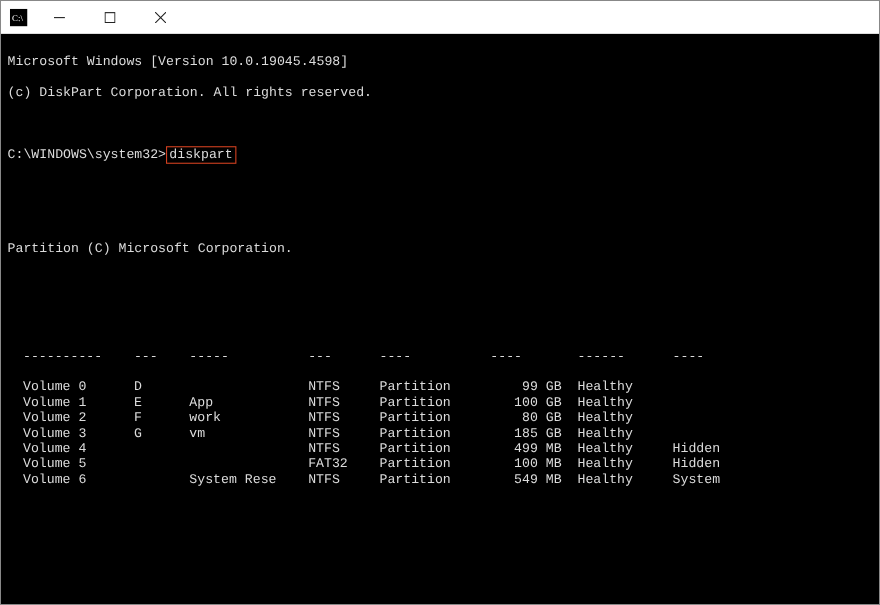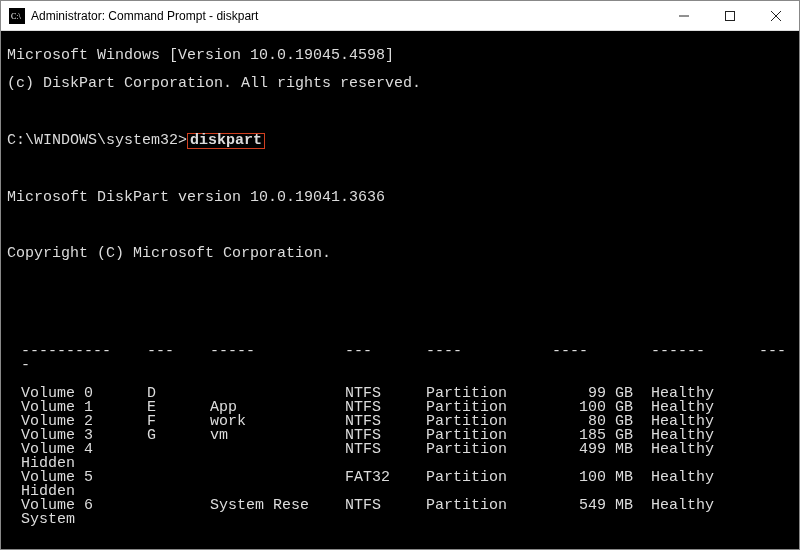--- a/index.html
+++ b/index.html
@@ -52,55 +52,53 @@
     align-items: center;
     justify-content: center;
     color: #222;
   }
   .terminal {
     flex: 1;
     background: #000;
     color: #dcdcdc;
     padding: 4px 6px;
     font-family: Consolas, 'Courier New', monospace;
-    font-size: 15px;
+    font-size: 12px;
     line-height: 14px;
     overflow-y: auto;
     overflow-x: hidden;
     white-space: pre-wrap;
   }
   .terminal::-webkit-scrollbar {
     width: 16px;
     background: #2b2b2b;
   }
   .terminal::-webkit-scrollbar-thumb {
     background: #555;
     border: 3px solid #2b2b2b;
   }
   .hl {
     border: 1px solid #d04020;
     padding: 0 2px;
     display: inline-block;
-    font-weight: bold;
   }
   .sep { color: #dcdcdc; }
   .tbl { margin-left: 14px; }
 </style>
 </head>
 <body>
 
 <div class="window">
   <div class="titlebar">
     <div class="icon">
       <svg width="16" height="16" viewBox="0 0 16 16">
         <rect x="0" y="0" width="16" height="16" fill="#000"></rect>
         <text x="2" y="11" font-family="Consolas" font-size="8" fill="#fff">C:\</text>
       </svg>
     </div>
-    <div class="title">Administrator: Command Prompt - diskpart</div>
     <div class="winbtns">
       <div class="winbtn">
         <svg width="10" height="10" viewBox="0 0 10 10">
             <path d="M0 5 H10" stroke="#222" stroke-width="1"></path>
           </svg>
       </div>
       <div class="winbtn">
         <svg width="10" height="10" viewBox="0 0 10 10">
             <rect x="0.5" y="0.5" width="9" height="9" fill="none" stroke="#222" stroke-width="1"></rect>
           </svg>
@@ -112,23 +110,22 @@
       </div>
     </div>
   </div>
 
   <div class="terminal">
 <div>Microsoft Windows [Version 10.0.19045.4598]</div>
 <div>(c) DiskPart Corporation. All rights reserved.</div>
 <div>&nbsp;</div>
 <div><span>C:\WINDOWS\system32&gt;</span><span class="hl">diskpart</span></div>
 <div>&nbsp;</div>
-<div>Microsoft DiskPart version 10.0.19041.3636</div>
 <div>&nbsp;</div>
-<div>Copyright (C) Microsoft Corporation.</div>
+<div>Partition (C) Microsoft Corporation.</div>
 <div>&nbsp;</div>
 <div>&nbsp;</div>
 <div class="tbl">
 <div class="row sep" id="vol-sep">----------    ---    -----          ---      ----          ----       ------      ----    </div>
 <div id="vol-rows"><div class="row">Volume 0      D                     NTFS     Partition         99 GB  Healthy             </div><div class="row">Volume 1      E      App            NTFS     Partition        100 GB  Healthy             </div><div class="row">Volume 2      F      work           NTFS     Partition         80 GB  Healthy             </div><div class="row">Volume 3      G      vm             NTFS     Partition        185 GB  Healthy             </div><div class="row">Volume 4                            NTFS     Partition        499 MB  Healthy     Hidden  </div><div class="row">Volume 5                            FAT32    Partition        100 MB  Healthy     Hidden  </div><div class="row">Volume 6             System Rese    NTFS     Partition        549 MB  Healthy     System  </div></div>
 </div>
 
 
 
 

